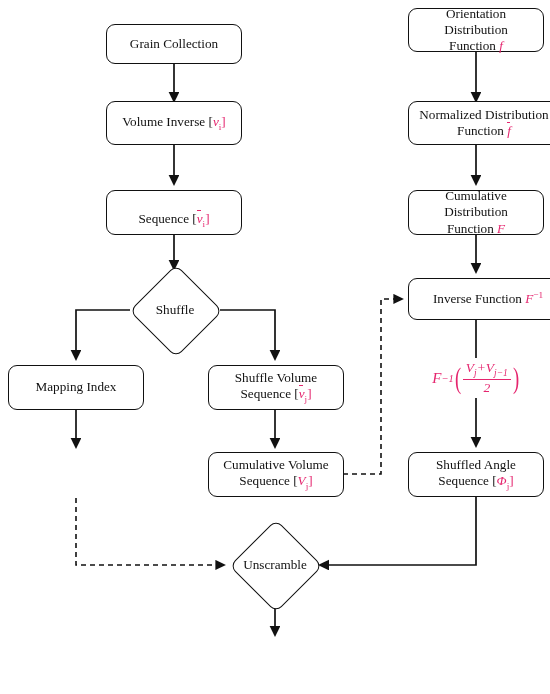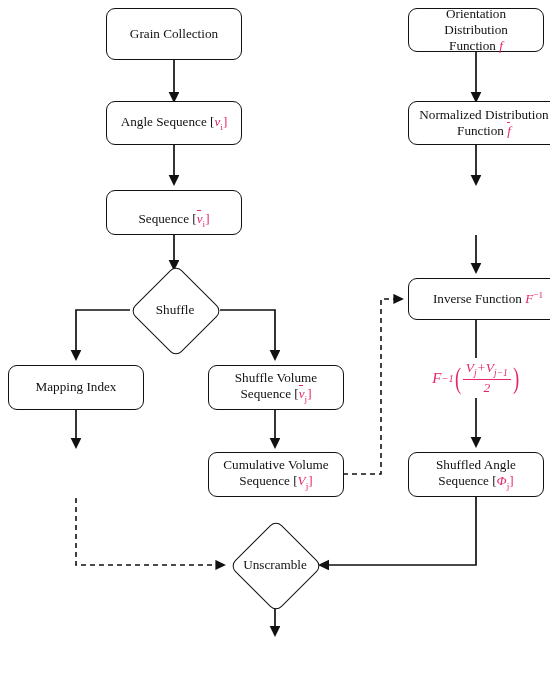--- a/index.html
+++ b/index.html
@@ -134,27 +134,27 @@
       <path d="M476,497 L476,565 L320,565" marker-end="url(#ah)"></path>
 
       <line x1="275" y1="601" x2="275" y2="635" marker-end="url(#ah)"></line>
     </g>
     <g stroke="#111111" stroke-width="1.6" fill="none" stroke-dasharray="5,4">
       <path d="M343,474 L381,474 L381,299 L402,299" marker-end="url(#ah)"></path>
       <path d="M76,498 L76,565 L224,565" marker-end="url(#ah)"></path>
     </g>
   </svg>
 
-  <div class="node" style="left:106px;top:8px;width:136px;height:52px;text-align:center;">
+  <div class="node" style="left:106px;top:24px;width:136px;height:40px;text-align:center;">
     <span class="txt">Grain Collection</span>
   </div>
 
   <div class="node" style="left:106px;top:101px;width:136px;height:44px;">
     <span class="txt">
-      <span>Angle Sequence [</span><i class="pink">v</i><sub class="pink">i</sub><span class="pink">]</span>
+      <span>Volume Inverse [</span><i class="pink">v</i><sub class="pink">i</sub><span class="pink">]</span>
     </span>
   </div>
 
   <div class="node" style="left:106px;top:190px;width:136px;height:45px;">
     <span class="txt">
       <br>
       <span>Sequence [</span><i class="pink ovl">v<span class="bar"></span></i><sub class="pink">i</sub><span class="pink">]</span>
     </span>
   </div>
 
@@ -199,20 +199,26 @@
     </span>
   </div>
 
   <div class="node" style="left:408px;top:101px;width:152px;height:44px;">
     <span class="txt">
       <span>Normalized Distribution</span><br>
       <span>Function </span><i class="pink ovl">f<span class="bar" style="left:2%;right:18%;"></span></i>
     </span>
   </div>
 
+  <div class="node" style="left:408px;top:190px;width:136px;height:45px;">
+    <span class="txt">
+      <span>Cumulative Distribution</span><br>
+      <span>Function </span><i class="pink">F</i>
+    </span>
+  </div>
 
   <div class="node" style="left:408px;top:278px;width:160px;height:42px;">
     <span class="txt">
       <span>Inverse Function </span><i class="pink">F</i><sup class="pink">−1</sup>
     </span>
   </div>
 
   <div class="formula" style="left:406px;top:358px;width:140px;height:40px;">
     <i>F</i>
       <sup>−1</sup>

